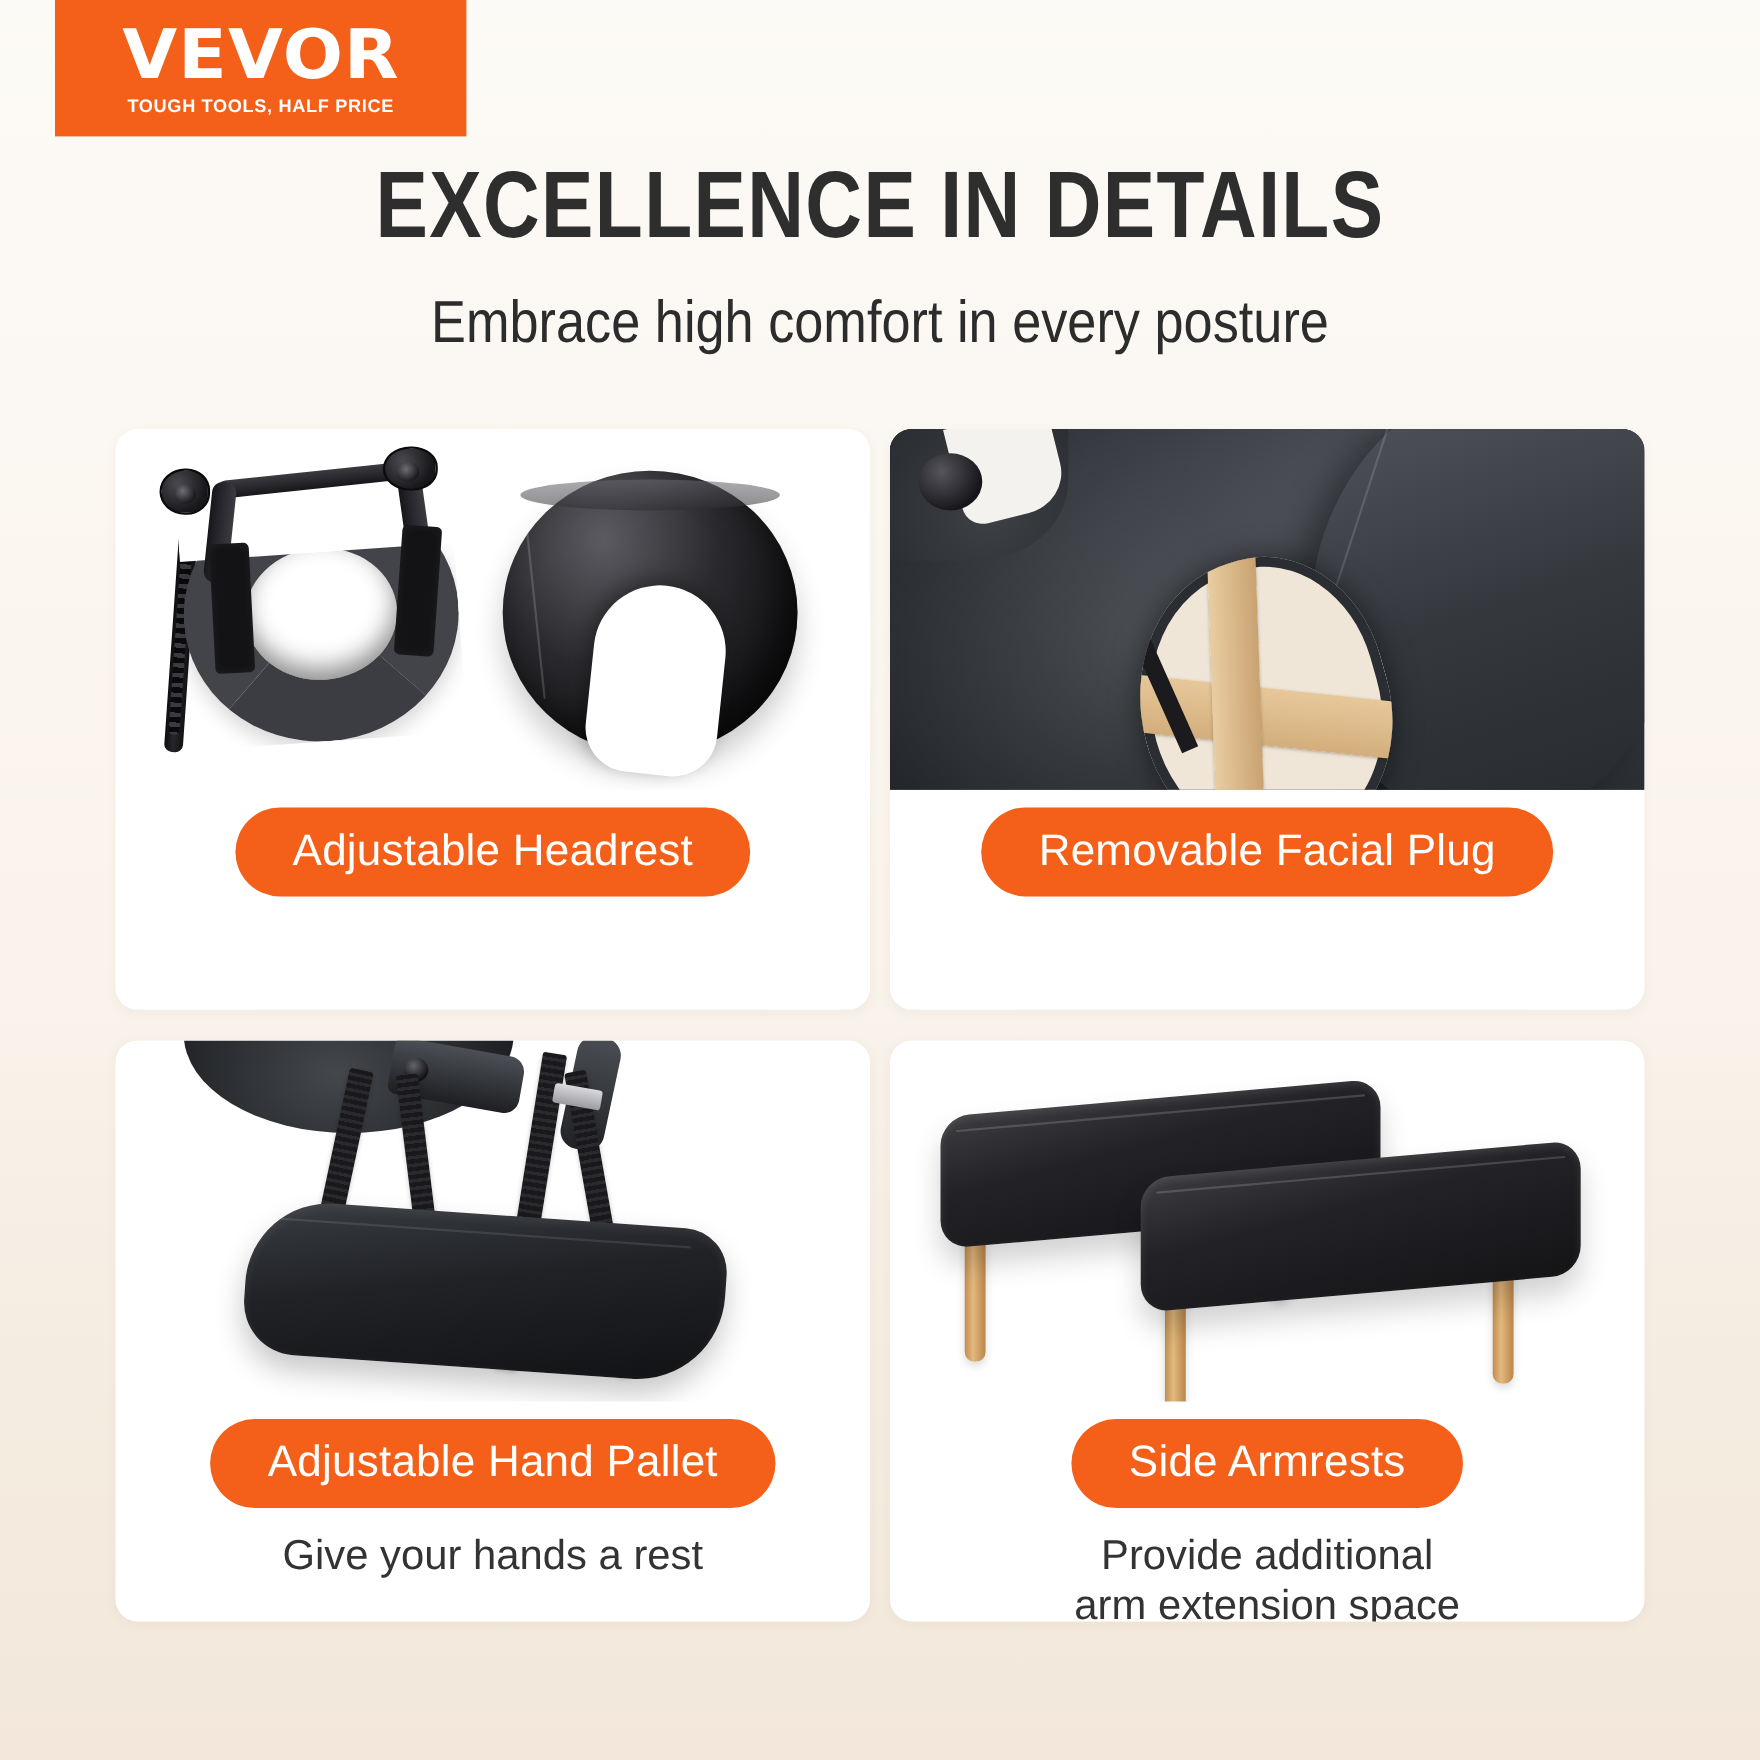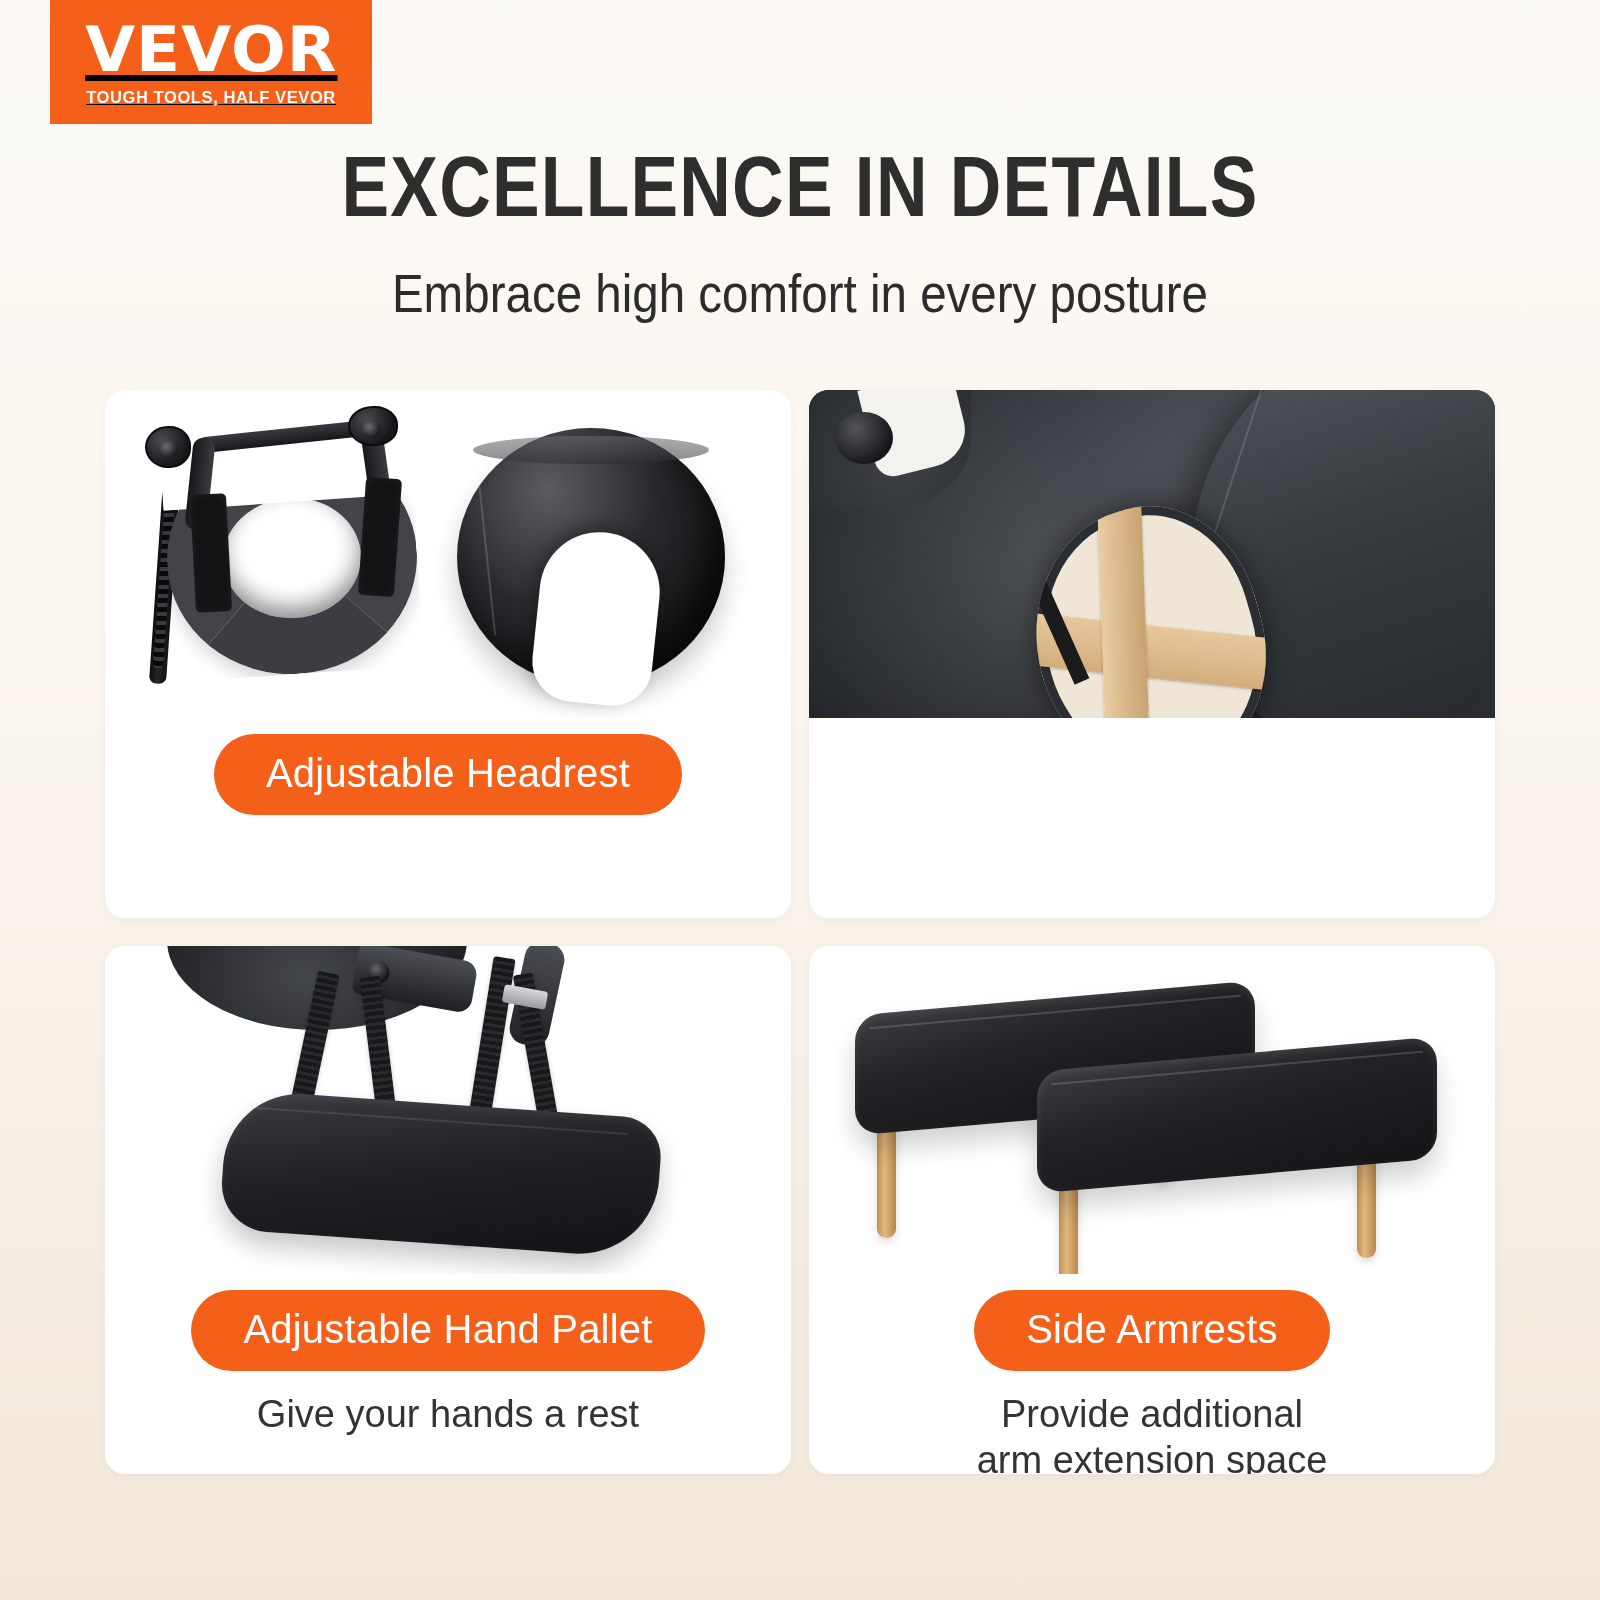--- a/index.html
+++ b/index.html
@@ -16,26 +16,25 @@
        #FBF7F1 28%,
        #F9F3EB 55%,
        #F5ECE1 78%,
        #F2E7DA 100%);
     position:relative;
   }
 
   
   .logo-box{
     position:absolute; left:50px; top:0;
-    width:322px; height:124px;
+    width:374px; height:124px;
     background:#F4601A;
     display:flex; flex-direction:column;
     align-items:center; justify-content:center;
     padding-top:4px;
-    text-decoration:underline;
   }
   .logo-word{
     color:#ffffff;
     font-size:62px;
     font-weight:bold;
     letter-spacing:1px;
     line-height:.95;
     font-family:"DejaVu Sans", sans-serif;
     transform:scaleX(1.04);
   }
@@ -387,21 +386,21 @@
   .pallet::after{
     content:"";position:absolute;left:26px;right:34px;top:16px;height:2px;
     background:rgba(255,255,255,.10);border-radius:2px;
   }
 </style>
 </head>
 <body>
 
 <div class="logo-box">
   <div class="logo-word">VEVOR</div>
-  <div class="logo-tag">TOUGH TOOLS, HALF VEVOR</div>
+  <div class="logo-tag">TOUGH TOOLS, HALF PRICE</div>
 </div>
 
 <div class="headline">EXCELLENCE IN DETAILS</div>
 <div class="subhead">Embrace high comfort in every posture</div>
 
 <div class="grid">
 
   <div class="card">
     <div class="stage">
       <div class="art1">
@@ -432,20 +431,21 @@
         <div class="t2-white"></div>
         <div class="t2-knob"></div>
         <div class="t2-hole">
           <div class="wood woodA"></div>
           <div class="wood woodB"></div>
           <div class="t2-strap"></div>
         </div>
       </div>
     </div>
     <div class="txtzone">
+      <div class="badge">Removable Facial Plug</div>
     </div>
   </div>
 
   <div class="card">
     <div class="stage">
       <div class="art4">
         <div class="p4-seat"></div>
         <div class="p4-bracket"></div>
         <div class="p4-clip"></div>
         <div class="strap strapA"></div>

